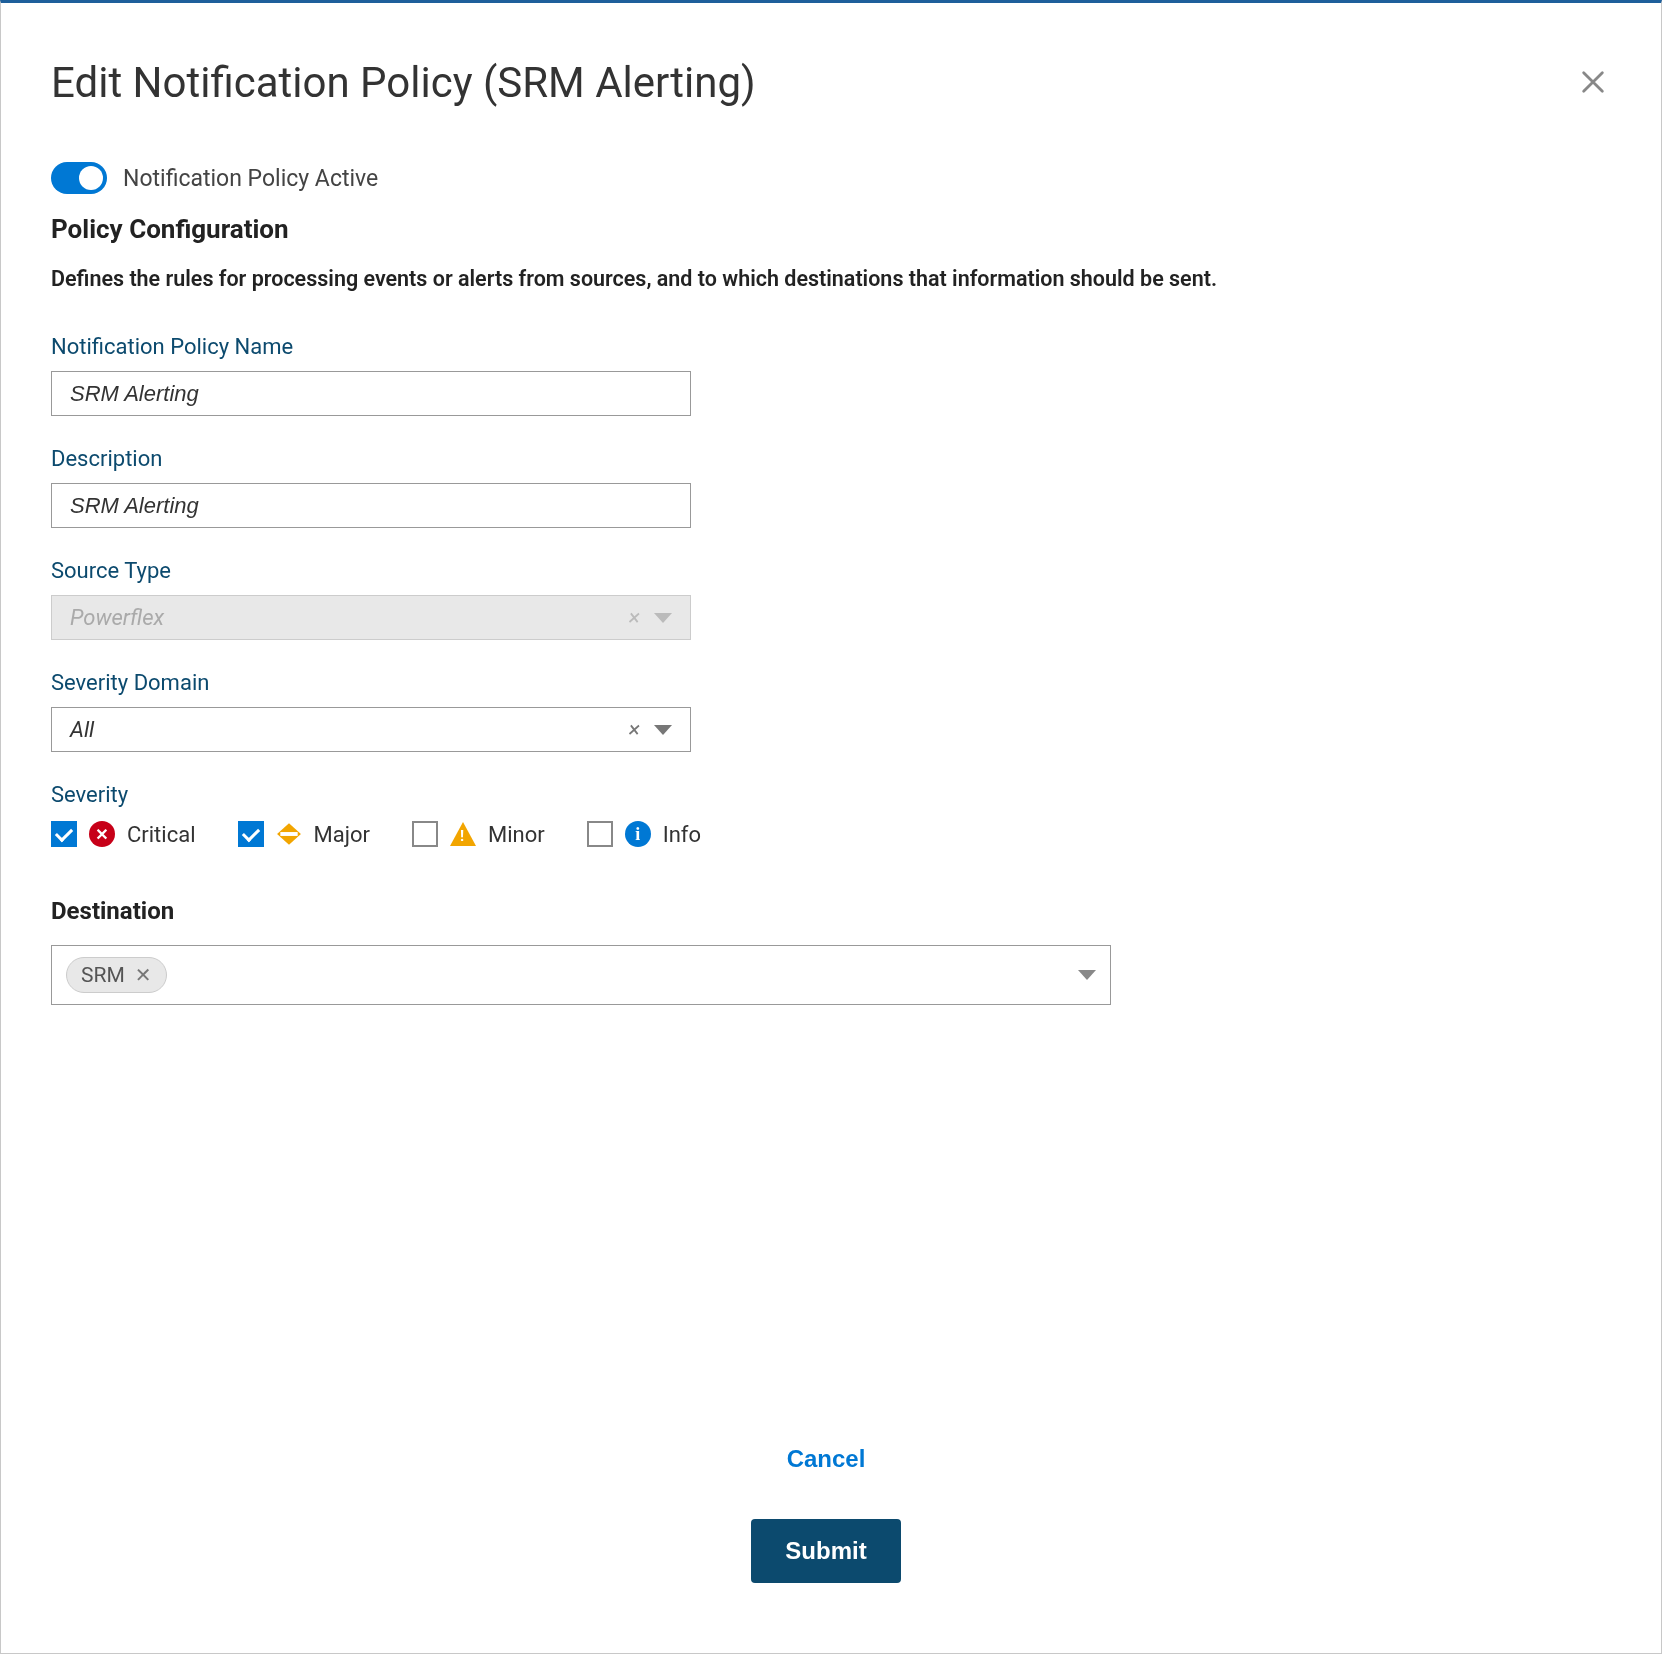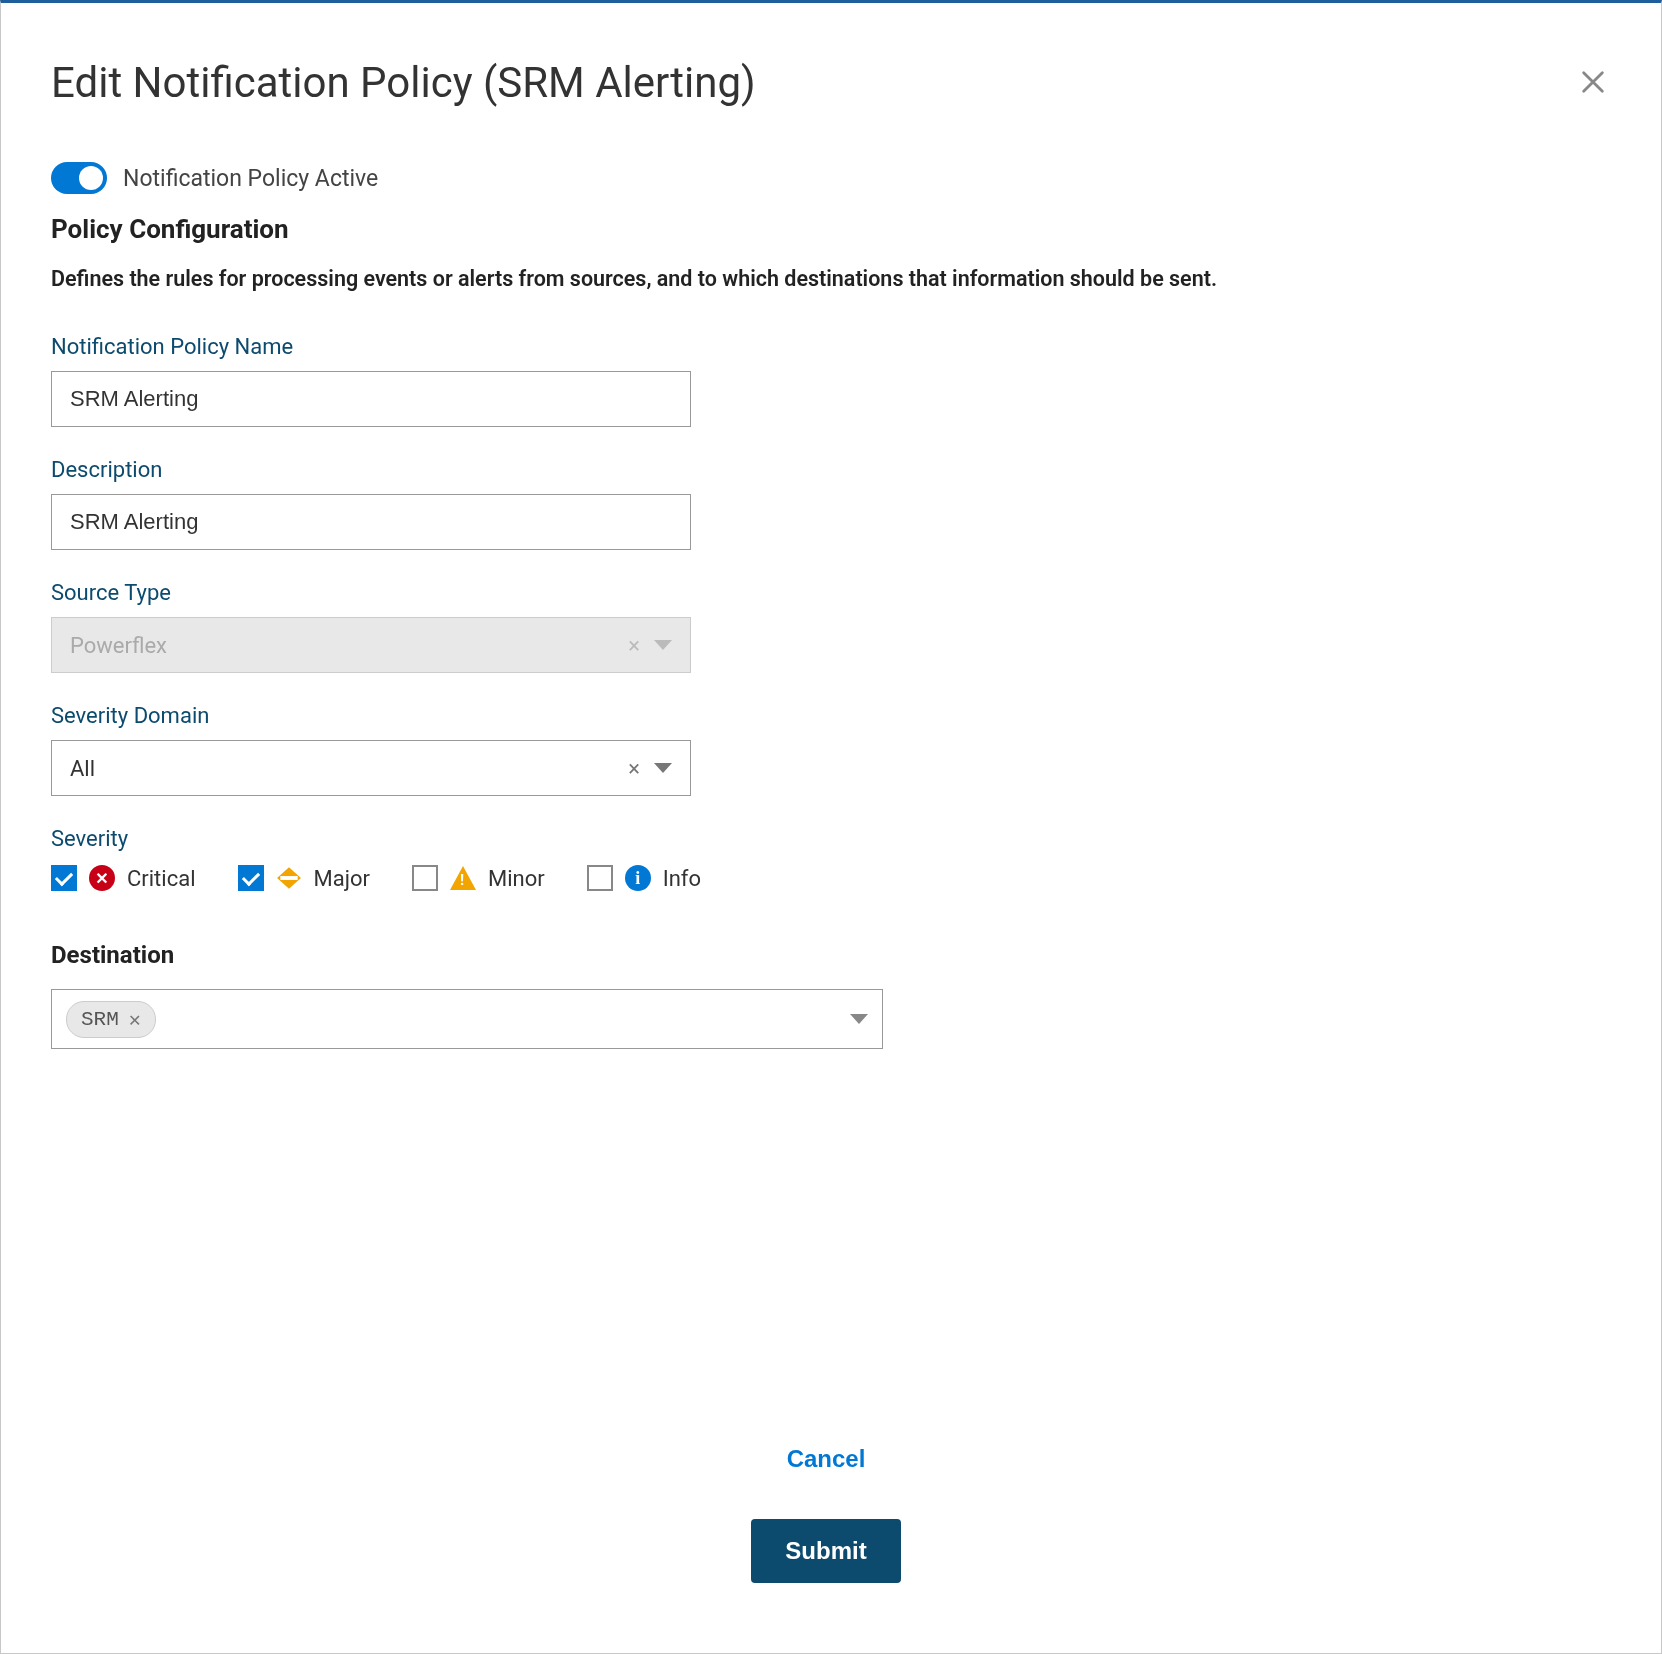--- a/index.html
+++ b/index.html
@@ -53,27 +53,28 @@
   }
   .toggle-label { font-size: 23px; color: #444; }
 
   .section-title { font-size: 26px; font-weight: 700; margin-bottom: 20px; color: #222; }
   .section-desc { font-size: 21.5px; color: #222; font-weight: 600; margin-bottom: 40px; line-height: 1.4; }
 
   .field { margin-bottom: 30px; }
   .field-label { font-size: 22px; color: #0c4a6e; margin-bottom: 12px; display: block; }
 
   .text-input, .select-box {
-    width: 640px; height: 56px;
+    width: 640px; height: 45px;
     border: 1px solid #999;
     padding: 0 18px;
     font-size: 22px;
     color: #333;
     display: flex; align-items: center;
     background: #fff;
+    font-style: italic;
   }
   .text-input { outline: none; }
 
   .select-box {
     justify-content: space-between;
     position: relative;
   }
   .select-box.disabled {
     background: #e8e8e8; color: #aaa; border-color: #ccc;
   }
@@ -102,23 +103,23 @@
   .icon-major { position:relative; }
   .icon-major svg{ width:26px; height:26px; }
   .icon-minor { width:0;height:0;border-left:13px solid transparent;border-right:13px solid transparent;border-bottom:24px solid #f2a500; position:relative;}
   .icon-minor::after{ content:"!"; position:absolute; left:-3px; top:5px; color:#fff; font-weight:700; font-size:15px;}
   .icon-info { display:flex; align-items:center; justify-content:center; border-radius:50%; background:#0078d4; color:#fff; font-weight:700; font-size:18px;}
   .icon-info::after{ content:"i"; font-family: Georgia, serif;}
   .sev-label { font-size: 22px; color: #333; }
 
   .dest-title { font-size: 24px; font-weight: 700; margin-top: 50px; margin-bottom: 20px; color: #222;}
   .dest-box {
-    width: 832px; height: 60px; border: 1px solid #999;
+    width: 1060px; height: 60px; border: 1px solid #999;
     display: flex; align-items: center; padding: 0 14px;
-    justify-content: space-between; background: #fff; font-family: Liberation Mono, monospace;
+    justify-content: space-between; background: #fff;
   }
   .chip {
     display: inline-flex; align-items: center; gap: 10px;
     background: #e8e8e8; border: 1px solid #ccc; border-radius: 18px;
     padding: 5px 14px; font-size: 21px; color: #555;
   }
   .chip-x { cursor: pointer; font-size: 20px; color: #777; }
   .dest-caret { color: #888; }
 
   .footer {

